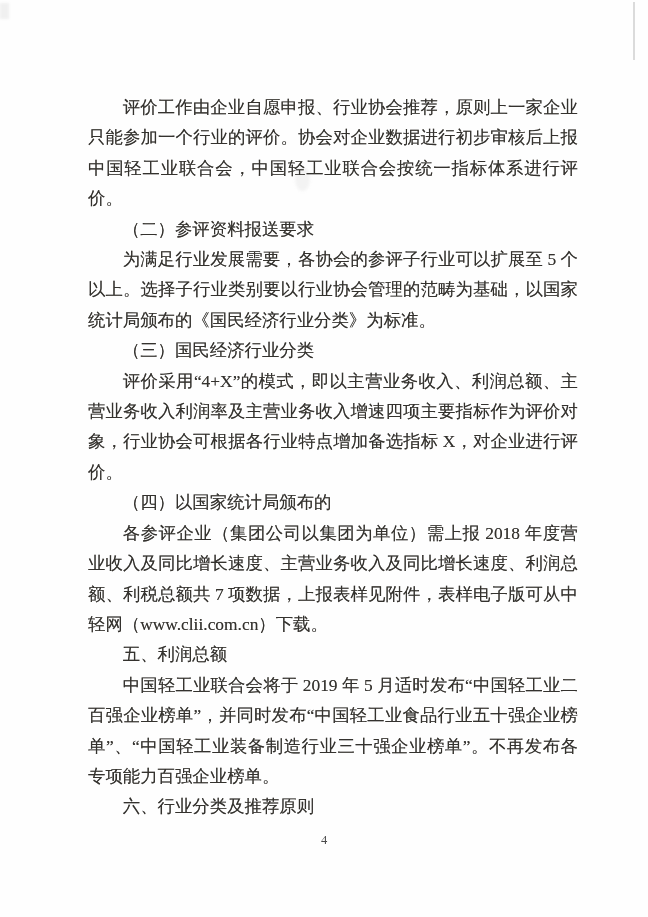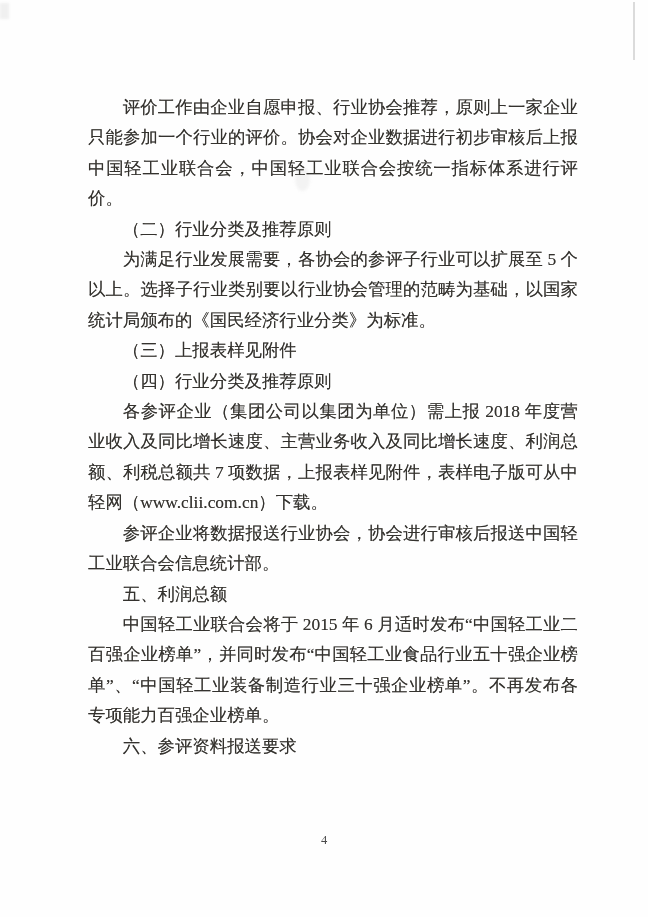--- a/index.html
+++ b/index.html
@@ -80,25 +80,25 @@
 </head>
 <body>
 
 <div class="page">
   <div class="scan-corner"></div>
   <div class="scan-line-right"></div>
   <div class="scan-smudge"></div>
 
   <main class="text-block">
       <p>评价工作由企业自愿申报、行业协会推荐，原则上一家企业只能参加一个行业的评价。协会对企业数据进行初步审核后上报中国轻工业联合会，中国轻工业联合会按统一指标体系进行评价。</p>
-      <p>（二）行业分类及推荐原则</p>
+      <p>（二）参评资料报送要求</p>
       <p>为满足行业发展需要，各协会的参评子行业可以扩展至 5 个以上。选择子行业类别要以行业协会管理的范畴为基础，以国家统计局颁布的《国民经济行业分类》为标准。</p>
-      <p>（三）上报表样见附件</p>
-      <p>（四）行业分类及推荐原则</p>
+      <p>（三）国民经济行业分类</p>
+      <p>评价采用“4+X”的模式，即以主营业务收入、利润总额、主营业务收入利润率及主营业务收入增速四项主要指标作为评价对象，行业协会可根据各行业特点增加备选指标 X，对企业进行评价。</p>
+      <p>（四）以国家统计局颁布的</p>
       <p>各参评企业（集团公司以集团为单位）需上报 2018 年度营业收入及同比增长速度、主营业务收入及同比增长速度、利润总额、利税总额共 7 项数据，上报表样见附件，表样电子版可从中轻网（www.clii.com.cn）下载。</p>
-      <p>参评企业将数据报送行业协会，协会进行审核后报送中国轻工业联合会信息统计部。</p>
       <p>五、利润总额</p>
-      <p>中国轻工业联合会将于 2015 年 6 月适时发布“中国轻工业二百强企业榜单”，并同时发布“中国轻工业食品行业五十强企业榜单”、“中国轻工业装备制造行业三十强企业榜单”。不再发布各专项能力百强企业榜单。</p>
-      <p>六、参评资料报送要求</p>
+      <p>中国轻工业联合会将于 2019 年 5 月适时发布“中国轻工业二百强企业榜单”，并同时发布“中国轻工业食品行业五十强企业榜单”、“中国轻工业装备制造行业三十强企业榜单”。不再发布各专项能力百强企业榜单。</p>
+      <p>六、行业分类及推荐原则</p>
     </main>
 
   <div class="page-number">4</div>
 </div>
 
 </body></html>

